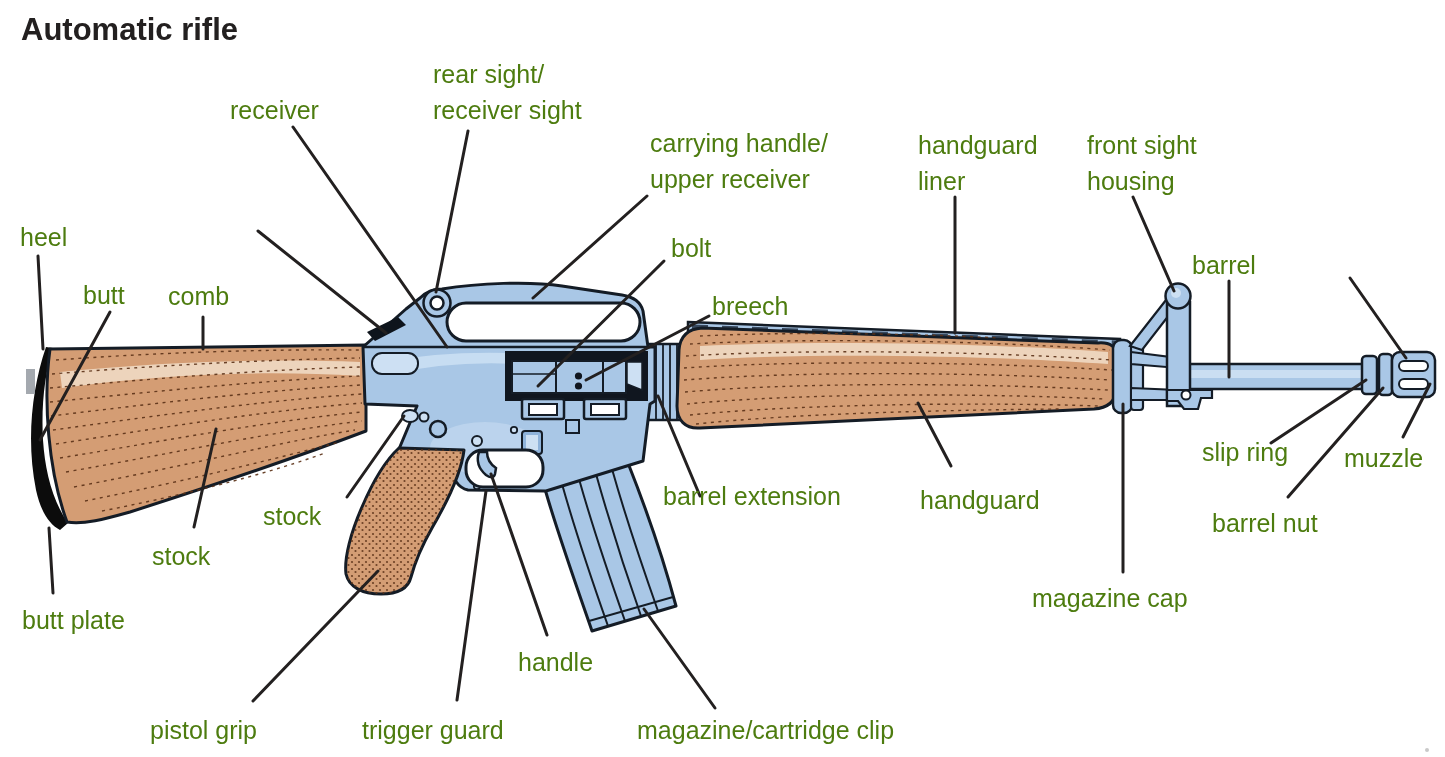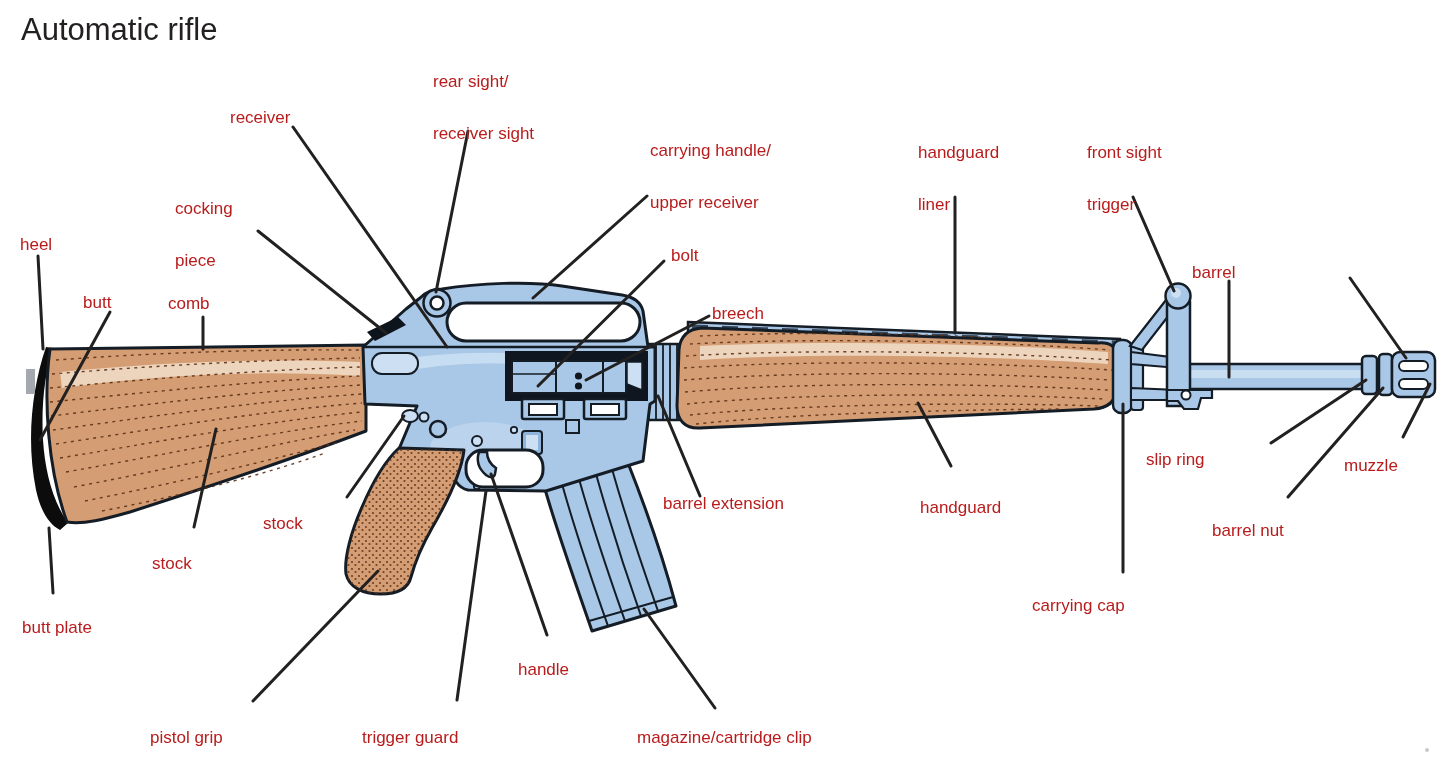--- a/index.html
+++ b/index.html
@@ -1,20 +1,20 @@
 <!DOCTYPE html>
 <html><head>
 <meta charset="utf-8">
 <style>
   html,body{margin:0;padding:0;background:#fff;}
   .canvas{position:relative;width:1445px;height:757px;background:#fff;overflow:hidden;
           font-family:"Liberation Sans",sans-serif;}
   .art{position:absolute;left:0;top:0;}
-  .title{position:absolute;left:21px;top:12px;font-size:31px;font-weight:normal;color:#232020;}
-  .label{position:absolute;font-size:17px;line-height:52px;color:#b91c1c;white-space:pre-line;}
+  .title{position:absolute;left:21px;top:12px;font-size:31px;font-weight:bold;color:#232020;}
+  .label{position:absolute;font-size:25px;line-height:36px;color:#4d7c0f;white-space:pre-line;}
 </style>
 </head>
 <body>
 
 <div class="canvas">
 
   <svg class="art" width="1445" height="757" viewBox="0 0 1445 757">
     <defs>
       <pattern id="stip" width="7" height="7" patternUnits="userSpaceOnUse">
         <circle cx="2" cy="2" r="1.1" fill="#5b3117"></circle>
@@ -164,39 +164,37 @@
     </g>
 
     <circle cx="1427" cy="750" r="2" fill="#c9c9c9"></circle>
   </svg>
 
   <div class="title">Automatic rifle</div>
 
   <div class="label" style="left:20px;top:219px">heel</div>
   <div class="label" style="left:83px;top:277px">butt</div>
   <div class="label" style="left:168px;top:278px">comb</div>
-  <div class="label" style="left:175px;top:183px">cocking
-piece</div>
   <div class="label" style="left:230px;top:92px">receiver</div>
   <div class="label" style="left:433px;top:56px">rear sight/
 receiver sight</div>
   <div class="label" style="left:650px;top:125px">carrying handle/
 upper receiver</div>
   <div class="label" style="left:671px;top:230px">bolt</div>
   <div class="label" style="left:712px;top:288px">breech</div>
   <div class="label" style="left:918px;top:127px">handguard
 liner</div>
   <div class="label" style="left:1087px;top:127px">front sight
-trigger</div>
+housing</div>
   <div class="label" style="left:1192px;top:247px">barrel</div>
-  <div class="label" style="left:1146px;top:434px">slip ring</div>
+  <div class="label" style="left:1202px;top:434px">slip ring</div>
   <div class="label" style="left:1344px;top:440px">muzzle</div>
   <div class="label" style="left:1212px;top:505px">barrel nut</div>
   <div class="label" style="left:920px;top:482px">handguard</div>
-  <div class="label" style="left:1032px;top:580px">carrying cap</div>
+  <div class="label" style="left:1032px;top:580px">magazine cap</div>
   <div class="label" style="left:663px;top:478px">barrel extension</div>
   <div class="label" style="left:263px;top:498px">stock</div>
   <div class="label" style="left:152px;top:538px">stock</div>
   <div class="label" style="left:22px;top:602px">butt plate</div>
   <div class="label" style="left:150px;top:712px">pistol grip</div>
   <div class="label" style="left:518px;top:644px">handle</div>
   <div class="label" style="left:362px;top:712px">trigger guard</div>
   <div class="label" style="left:637px;top:712px">magazine/cartridge clip</div>
 
 </div>

